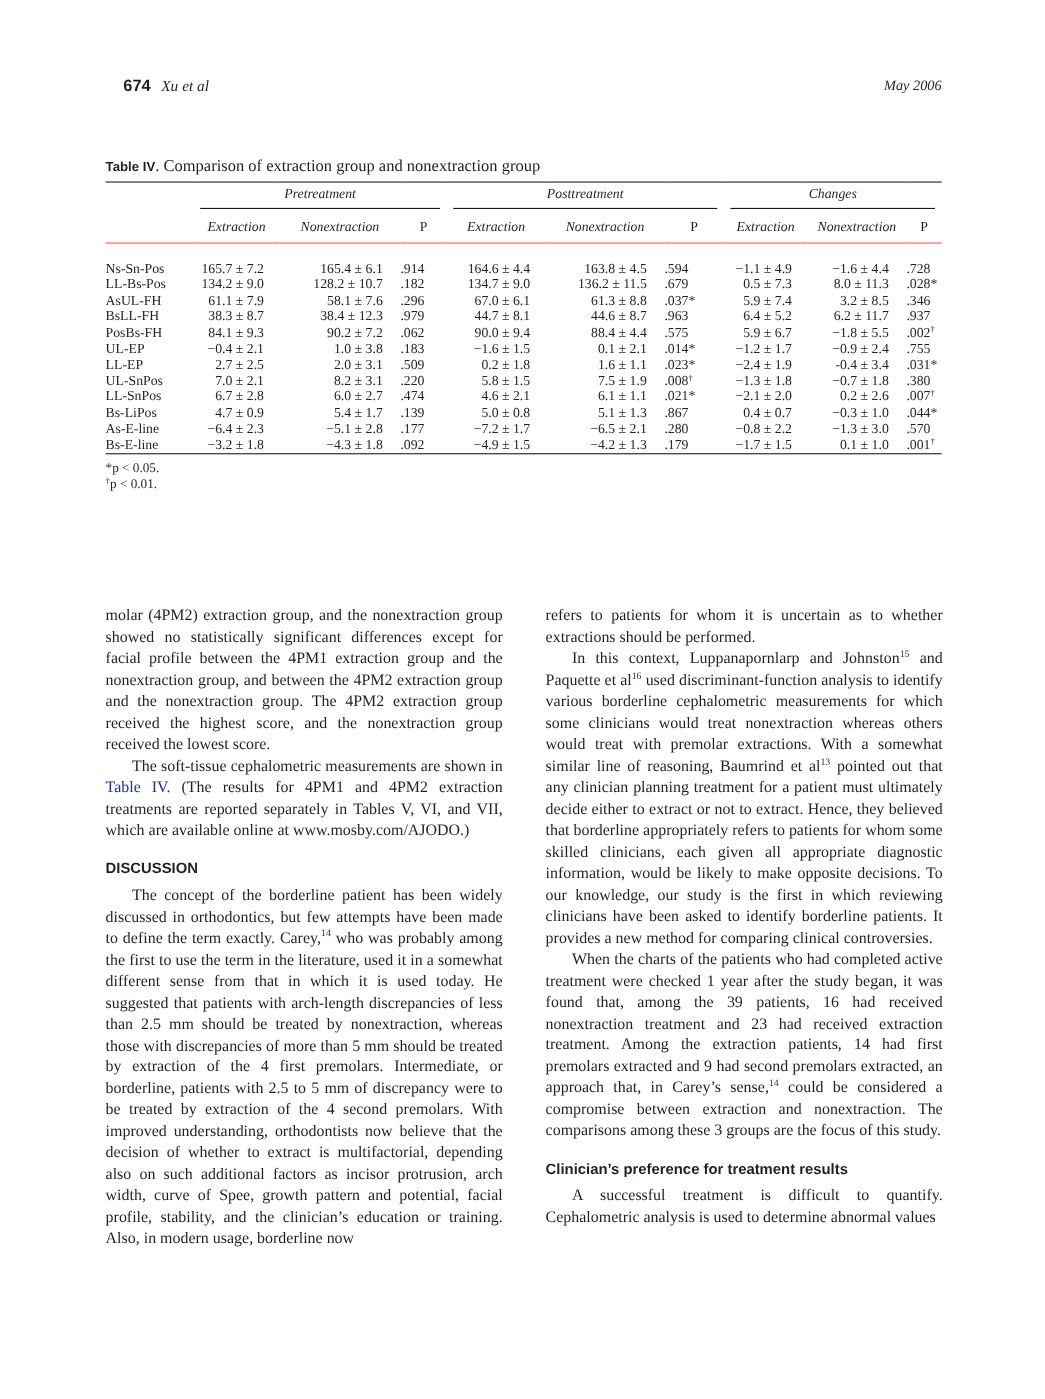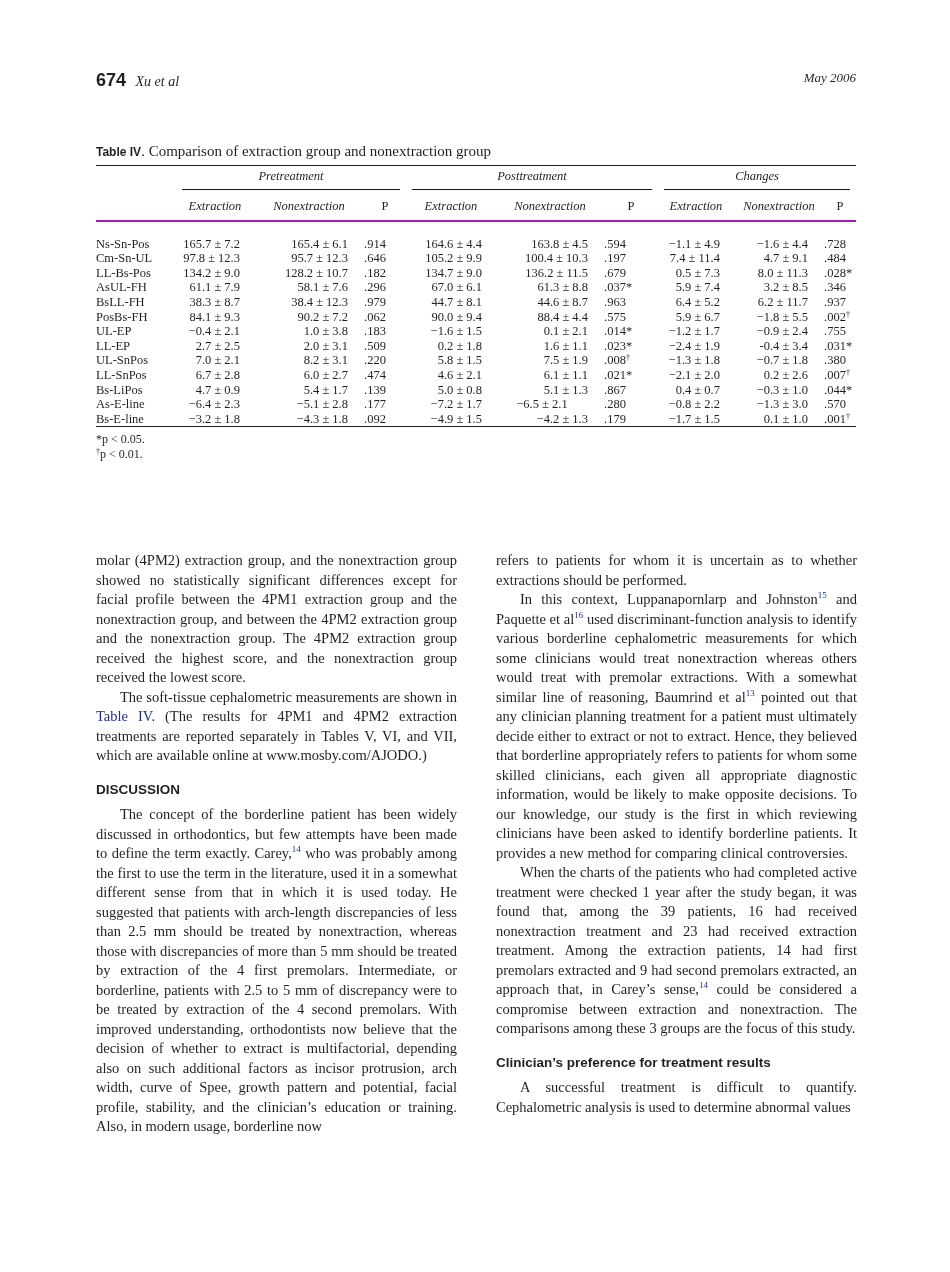--- a/index.html
+++ b/index.html
@@ -1,30 +1,30 @@
 <!DOCTYPE html>
 <html><head>
 <meta charset="utf-8">
 <style>
   html, body { margin: 0; padding: 0; background: #ffffff; }
   body { width: 950px; height: 1272px; position: relative; font-family: "Liberation Serif", serif; color: #231f20; overflow: hidden; }
   .page-header { position: absolute; left: 96px; top: 70px; width: 760px; }
   .hdr-left { position: absolute; left: 0; top: 0; font-size: 14px; }
-  .hdr-left .pg { font-family: "Liberation Sans", sans-serif; font-weight: bold; font-size: 18px; margin-right: 6px; }
+  .hdr-left .pg { font-family: "Liberation Sans", sans-serif; font-weight: bold; font-size: 15px; margin-right: 6px; margin-left: 16px; }
   .hdr-left .auth { font-style: italic; }
   .hdr-right { position: absolute; right: 0; top: 0; text-align: right; font-style: italic; font-size: 13px; line-height: 16px; }
 
   .table-block { position: absolute; left: 96px; top: 143px; width: 760px; }
   .tcaption { font-size: 15px; margin-bottom: 5px; }
   .tcaption .tlabel { font-family: "Liberation Sans", sans-serif; font-weight: bold; font-size: 12px; }
   table.data { width: 760px; border-collapse: collapse; font-size: 12.5px; border-top: 1px solid #231f20; }
   table.data th { font-weight: normal; font-style: italic; padding: 0; height: 27px; vertical-align: middle; }
   table.data th.p { font-style: normal; }
   .grp-row th span { display: block; border-bottom: 1px solid #0f172a; padding-bottom: 5px; margin: 0 6px; }
-  .sub-row th { border-bottom: 2px solid #a21caf; height: 24px; }
+  .sub-row th { border-bottom: 2px solid #fca5a5; height: 24px; }
   table.data td { padding: 0; height: 14.6px; line-height: 14.6px; white-space: nowrap; }
   .spacer td { height: 9px; }
   td.lab { text-align: left; width: 80px; }
   td.num { text-align: right; }
   td.pv { text-align: left; padding-left: 8px; }
   .last-row td { padding-bottom: 5px; }
   .bottom-rule { border-top: 1px solid #231f20; }
   .fnotes { font-size: 12px; line-height: 15px; margin-top: 5px; }
   sup.s { font-size: 8px; vertical-align: 4px; line-height: 0; }
 
@@ -103,32 +103,20 @@
           <td class="num" style="padding-right: 16px;">165.4 ± 6.1</td>
           <td class="pv">.914</td>
           <td class="num" style="padding-right: 14px;">164.6 ± 4.4</td>
           <td class="num" style="padding-right: 16px;">163.8 ± 4.5</td>
           <td class="pv">.594</td>
           <td class="num" style="padding-right: 14px;">−1.1 ± 4.9</td>
           <td class="num" style="padding-right: 16px;">−1.6 ± 4.4</td>
           <td class="pv">.728</td>
         </tr>
         <tr>
-          <td class="lab">Cm-Sn-UL</td>
-          <td class="num" style="padding-right: 14px;">97.8 ± 12.3</td>
-          <td class="num" style="padding-right: 16px;">95.7 ± 12.3</td>
-          <td class="pv">.646</td>
-          <td class="num" style="padding-right: 14px;">105.2 ± 9.9</td>
-          <td class="num" style="padding-right: 16px;">100.4 ± 10.3</td>
-          <td class="pv">.197</td>
-          <td class="num" style="padding-right: 14px;">7.4 ± 11.4</td>
-          <td class="num" style="padding-right: 16px;">4.7 ± 9.1</td>
-          <td class="pv">.484</td>
-        </tr>
-        <tr>
           <td class="lab">LL-Bs-Pos</td>
           <td class="num" style="padding-right: 14px;">134.2 ± 9.0</td>
           <td class="num" style="padding-right: 16px;">128.2 ± 10.7</td>
           <td class="pv">.182</td>
           <td class="num" style="padding-right: 14px;">134.7 ± 9.0</td>
           <td class="num" style="padding-right: 16px;">136.2 ± 11.5</td>
           <td class="pv">.679</td>
           <td class="num" style="padding-right: 14px;">0.5 ± 7.3</td>
           <td class="num" style="padding-right: 16px;">8.0 ± 11.3</td>
           <td class="pv">.028*</td>
@@ -228,21 +216,21 @@
           <td class="num" style="padding-right: 14px;">0.4 ± 0.7</td>
           <td class="num" style="padding-right: 16px;">−0.3 ± 1.0</td>
           <td class="pv">.044*</td>
         </tr>
         <tr>
           <td class="lab">As-E-line</td>
           <td class="num" style="padding-right: 14px;">−6.4 ± 2.3</td>
           <td class="num" style="padding-right: 16px;">−5.1 ± 2.8</td>
           <td class="pv">.177</td>
           <td class="num" style="padding-right: 14px;">−7.2 ± 1.7</td>
-          <td class="num" style="padding-right: 16px; text-align: center;">−6.5 ± 2.1</td>
+          <td class="num" style="padding-right: 16px;">−6.5 ± 2.1</td>
           <td class="pv">.280</td>
           <td class="num" style="padding-right: 14px;">−0.8 ± 2.2</td>
           <td class="num" style="padding-right: 16px;">−1.3 ± 3.0</td>
           <td class="pv">.570</td>
         </tr>
         <tr>
           <td class="lab">Bs-E-line</td>
           <td class="num" style="padding-right: 14px;">−3.2 ± 1.8</td>
           <td class="num" style="padding-right: 16px;">−4.3 ± 1.8</td>
           <td class="pv">.092</td>

